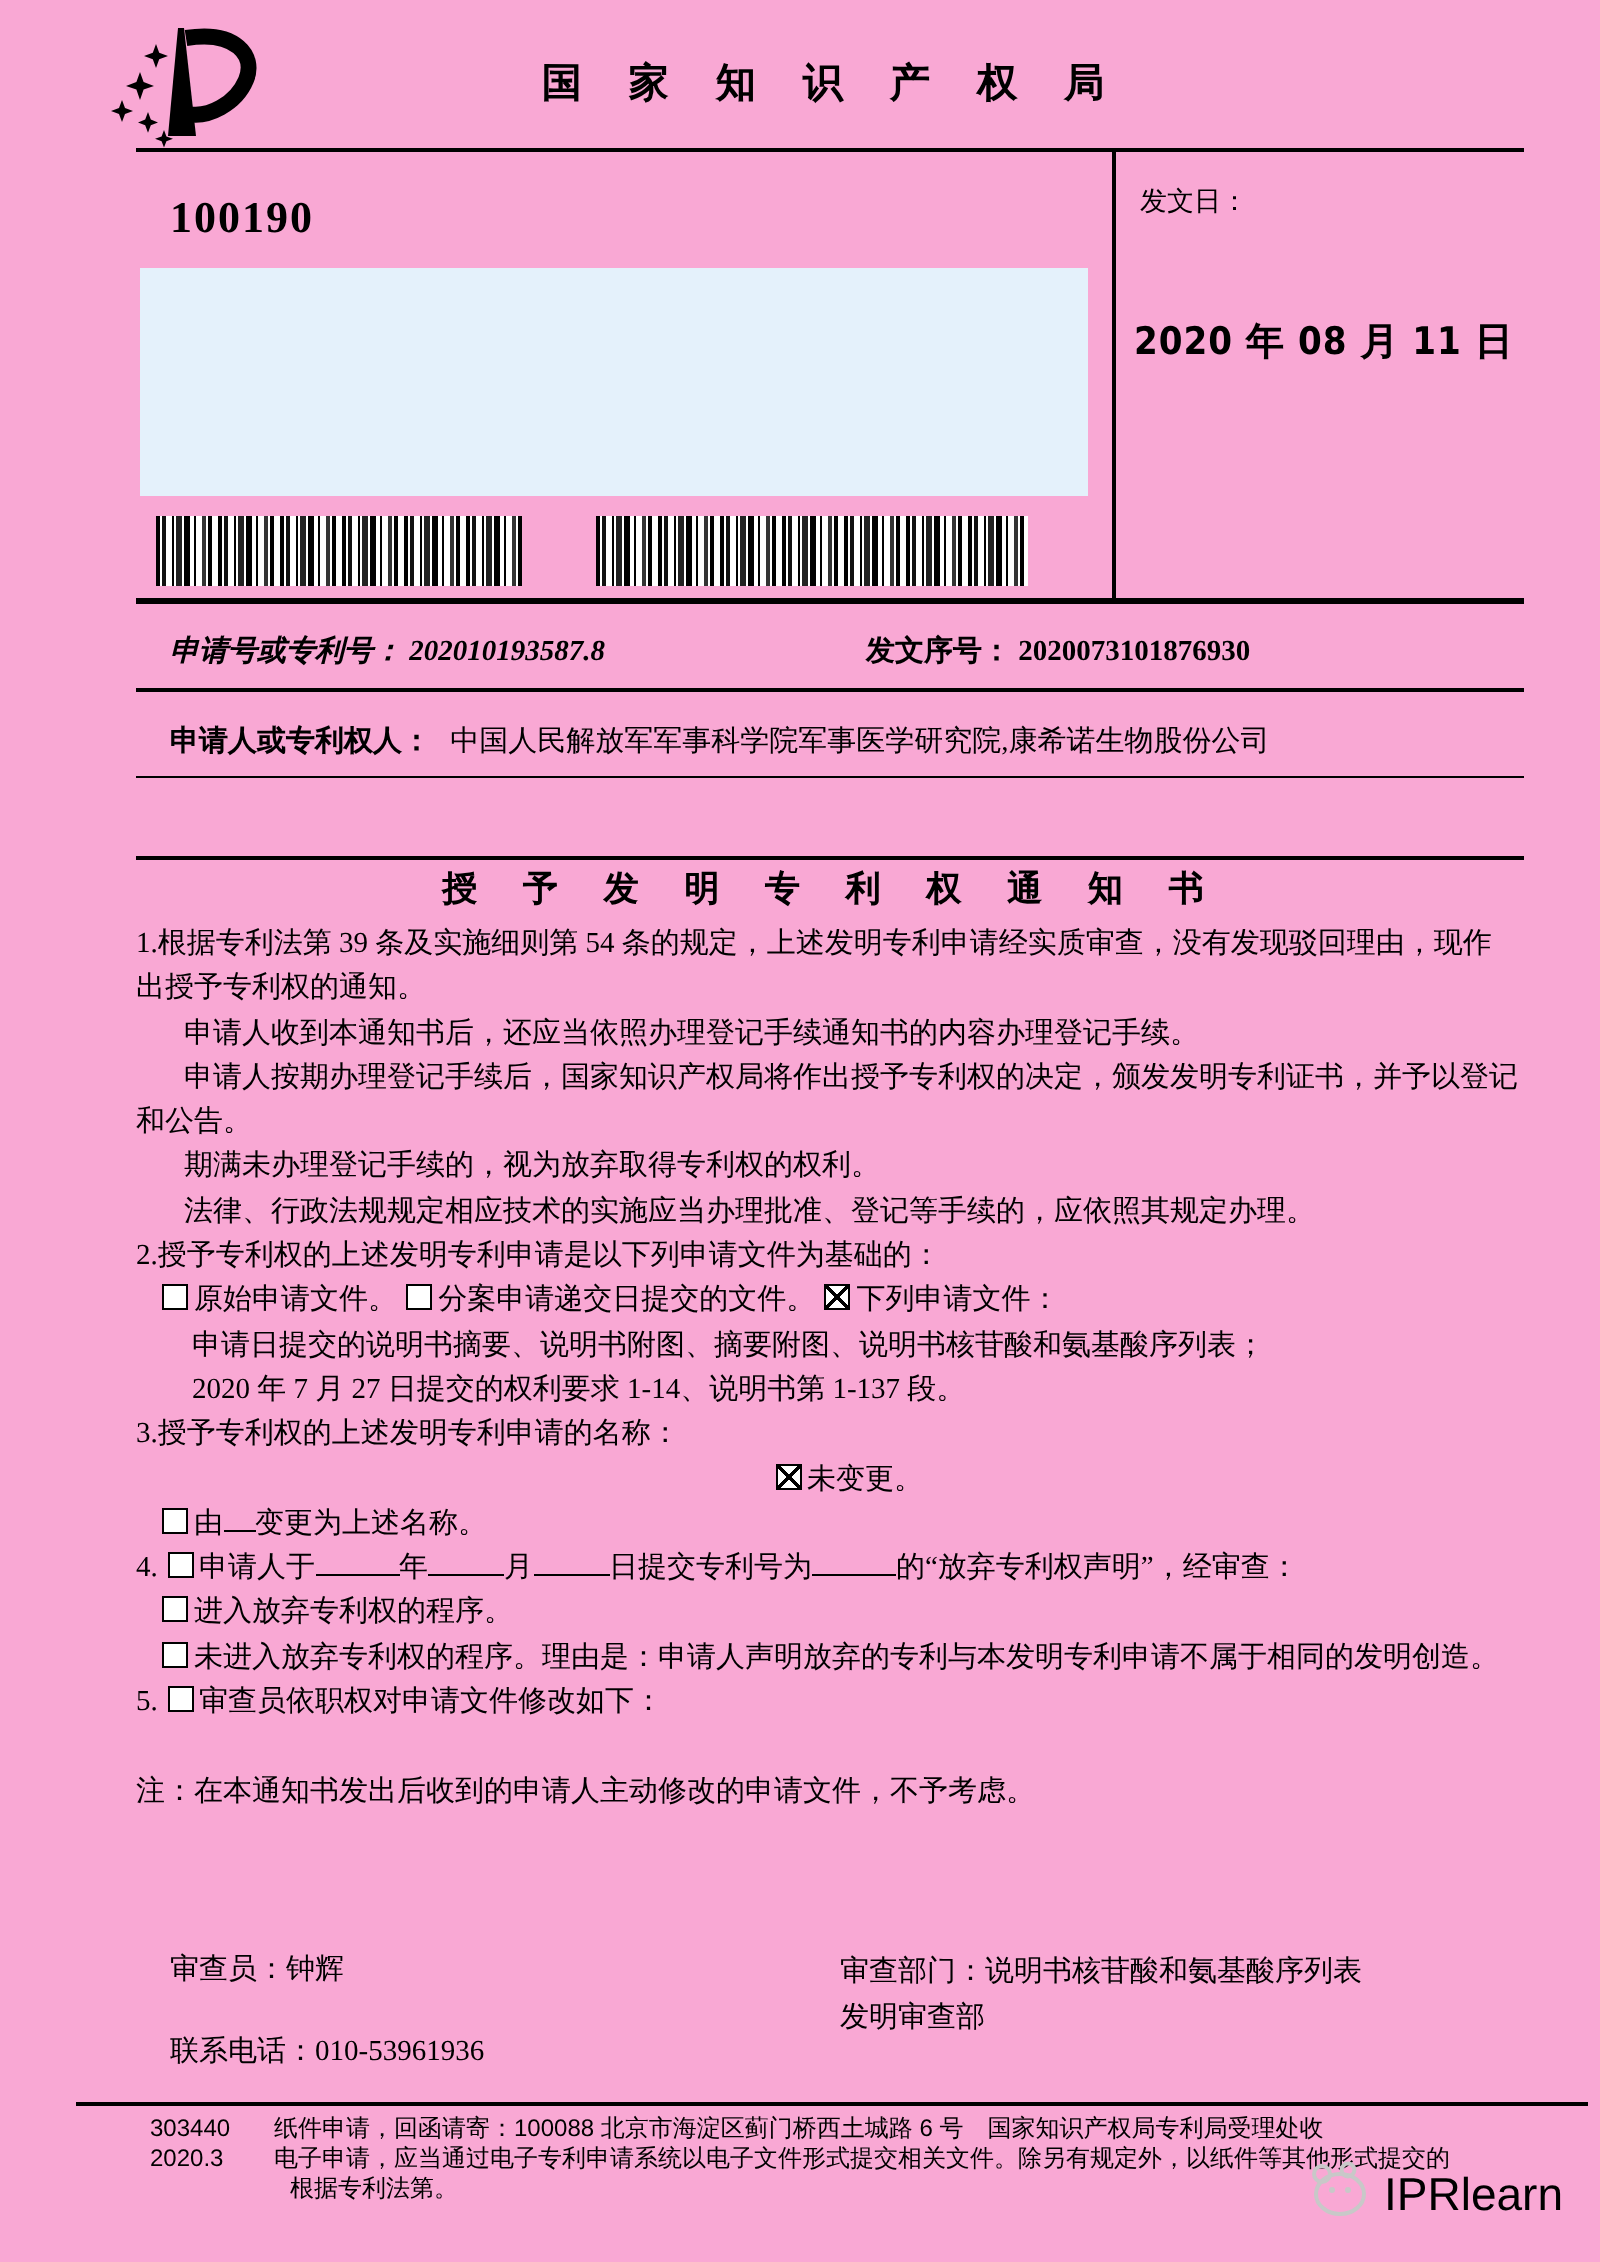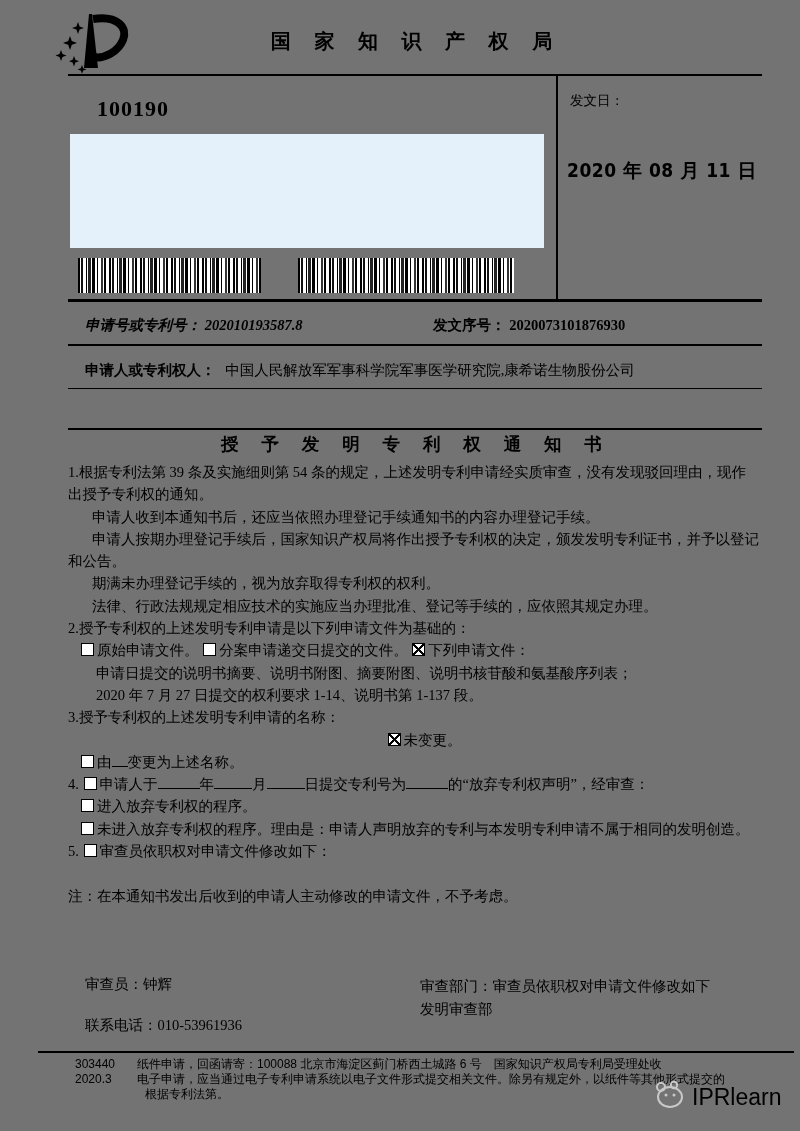--- a/index.html
+++ b/index.html
@@ -1,25 +1,25 @@
 <!DOCTYPE html>
 <html><head>
 <meta charset="utf-8">
 <style>
   html,body{margin:0;padding:0;background:#fff;}
-  .page{position:relative;width:800px;height:1131px;background:#737373;overflow:hidden;
+  .page{position:relative;width:800px;height:1131px;background:#f9a8d4;overflow:hidden;
         font-family:"Liberation Serif","DejaVu Serif",serif;color:#000;}
   .abs{position:absolute;}
   .hline{position:absolute;background:#000;}
   .vline{position:absolute;background:#000;}
   
   .agency{position:absolute;left:70px;right:38px;top:28px;text-align:center;
           font-family:"Liberation Sans","DejaVu Sans",sans-serif;
           font-weight:bold;font-size:20px;letter-spacing:9px;}
-  .mailcode{position:absolute;left:97px;top:96px;font-weight:bold;font-size:22px;letter-spacing:1px;}
+  .mailcode{position:absolute;left:85px;top:96px;font-weight:bold;font-size:22px;letter-spacing:1px;}
   .addrbox{position:absolute;left:70px;top:134px;width:474px;height:114px;}
   .barcode{position:absolute;top:258px;height:35px;
      background-image:repeating-linear-gradient(90deg,#000 0 2px,#fff 2px 3px,#111 3px 5px,#fff 5px 8px,
        #000 8px 9px,#fff 9px 10px,#222 10px 13px,#fff 13px 14px,#000 14px 17px,#fff 17px 19px,
        #000 19px 20px,#fff 20px 23px,#333 23px 25px,#fff 25px 26px,#000 26px 28px,#fff 28px 31px);}
   .dispatch-label{position:absolute;left:570px;top:92px;font-size:13.5px;}
   .dispatch-date{position:absolute;left:567px;top:158px;font-size:19px;font-weight:bold;letter-spacing:.5px;
        font-family:"DejaVu Sans","Liberation Sans",sans-serif;font-stretch:condensed;}
   
   .inforow{position:absolute;font-size:14.5px;white-space:nowrap;}
@@ -122,21 +122,21 @@
       <div class="bline" style="padding-left: 12px;"><span class="cbx"></span><span>未进入放弃专利权的程序。理由是：申请人声明放弃的专利与本发明专利申请不属于相同的发明创造。</span></div>
       <div class="bline" style="padding-left: 0px;"><span>5. </span><span class="cbx"></span><span>审查员依职权对申请文件修改如下：</span></div>
       <div class="bline" style="padding-left: 0px; height: 22px;"></div>
       <div class="bline" style="padding-left: 0px;"><span>注：在本通知书发出后收到的申请人主动修改的申请文件，不予考虑。</span></div>
     </div>
 
   <div class="sig" style="left:85px;top:975px;">
     <span>审查员：</span><span>钟辉</span>
   </div>
   <div class="sig dept" style="left:420px;top:975px;">
-    <span>审查部门：</span><span>审查员依职权对申请文件修改如下</span><br>
+    <span>审查部门：</span><span>说明书核苷酸和氨基酸序列表</span><br>
     <span>发明审查部</span>
   </div>
   <div class="sig" style="left:85px;top:1016px;">
     <span>联系电话：</span><span>010-53961936</span>
   </div>
 
   <div class="hline" style="left:38px;top:1051px;width:756px;height:2px;"></div>
   <div class="footer-code">
     <div>303440</div>
     <div>2020.3</div>

